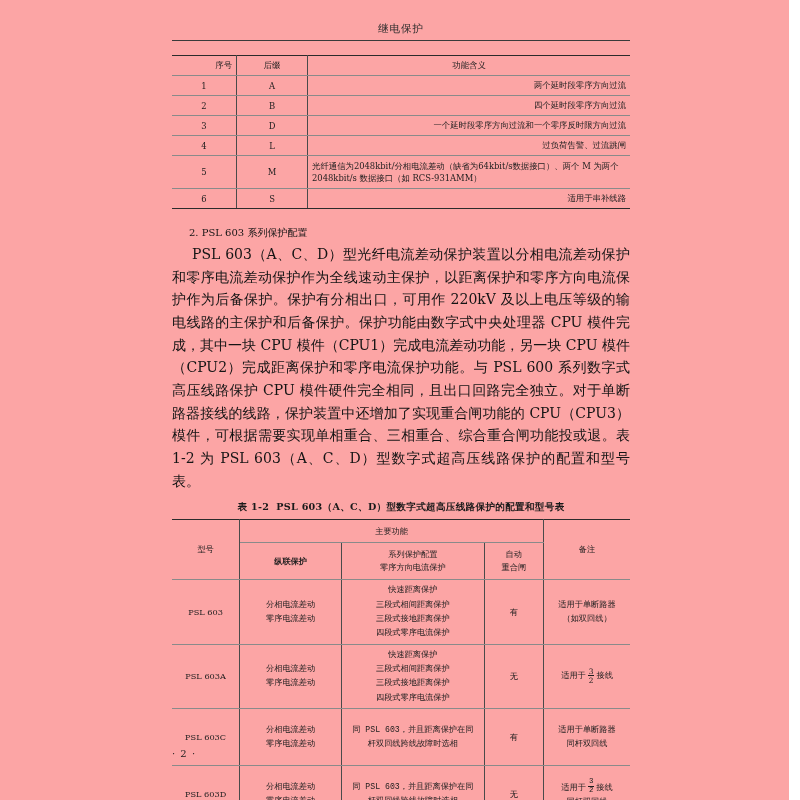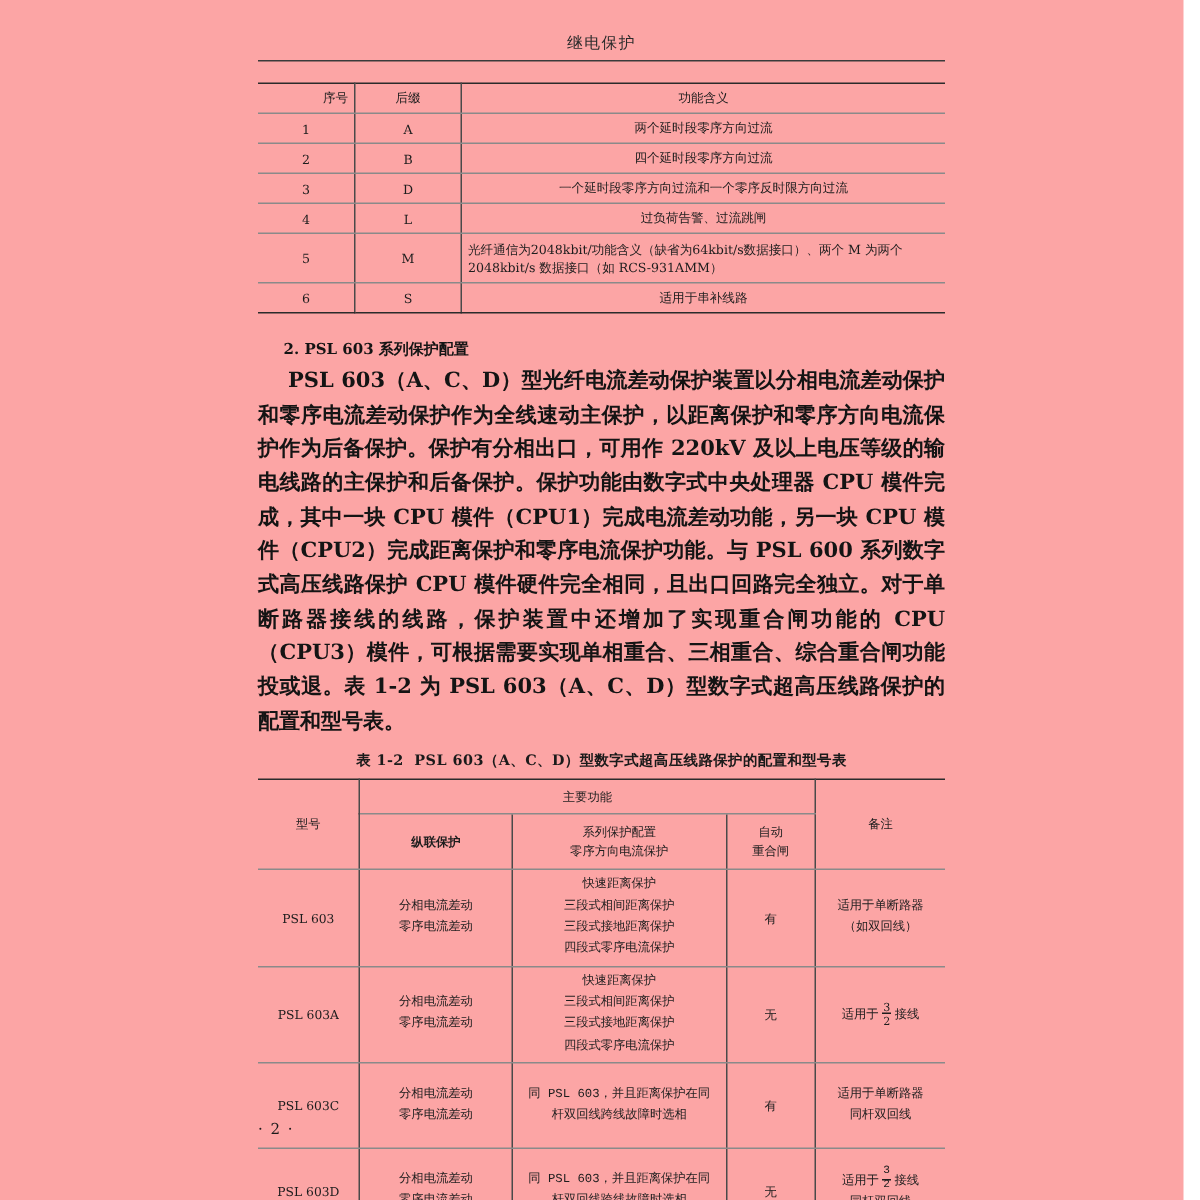--- a/index.html
+++ b/index.html
@@ -79,21 +79,21 @@
   table.doc-table tr:last-child td {
     border-bottom: 1.2px solid #2b2b2b;
   }
   table.doc-table td:first-child, table.doc-table th:first-child {
     border-left: none;
   }
   table.doc-table td:last-child, table.doc-table th:last-child {
     border-right: none;
   }
   .c { text-align: center; }
-  .l { text-align: center; padding-left: 9px; }
+  .l { text-align: right; padding-left: 9px; }
 
   
   #table-1-1 { margin-bottom: 17px; }
   #table-1-1 .col-no  { width: 56px; text-align: right; }
   #table-1-1 .col-sfx { width: 62px; }
   #table-1-1 td { height: 13px; }
   #table-1-1 .hdr td { font-size: 8.4px; }
   #table-1-1 .tall td { height: 26px; }
   .cell-multiline { line-height: 1.45; text-align: left; padding-left: 9px; }
 
@@ -108,21 +108,21 @@
   p.body-para {
     font-size: 14px;
     line-height: 1.62;
     margin: 0;
     text-align: justify;
     text-justify: inter-ideograph;
     text-indent: 20px;
     font-family: "DejaVu Serif", "Liberation Serif", serif;
     color: #141414;
   }
-  .para-block { margin-bottom: 9px; font-weight: bold; }
+  .para-block { margin-bottom: 9px; }
 
   
   #table-1-2 { font-size: 8.2px; }
   #table-1-2 .col-model { width: 64px; }
   #table-1-2 .col-pilot { width: 104px; font-weight: bold; }
   #table-1-2 .col-dist  { width: 148px; }
   #table-1-2 .col-auto  { width: 56px; }
   #table-1-2 .col-note  { width: 86px; }
   #table-1-2 .grouphdr td { height: 16px; }
   #table-1-2 .subhdr td { height: 30px; }
@@ -190,21 +190,21 @@
       </tr>
       <tr>
         <td class="c">4</td>
         <td class="c">L</td>
         <td class="l">过负荷告警、过流跳闸</td>
       </tr>
       <tr class="tall">
         <td class="c">5</td>
         <td class="c">M</td>
         <td class="cell-multiline">
-          <span>光纤通信为2048kbit/功能含义（缺省为64kbit/s数据接口）、两个 M 为两个</span><br>
+          <span>光纤通信为2048kbit/分相电流差动（缺省为64kbit/s数据接口）、两个 M 为两个</span><br>
           <span>2048kbit/s 数据接口（如 RCS-931AMM）</span>
         </td>
       </tr>
       <tr>
         <td class="c">6</td>
         <td class="c">S</td>
         <td class="l">适用于串补线路</td>
       </tr>
     </tbody>
       </table>

